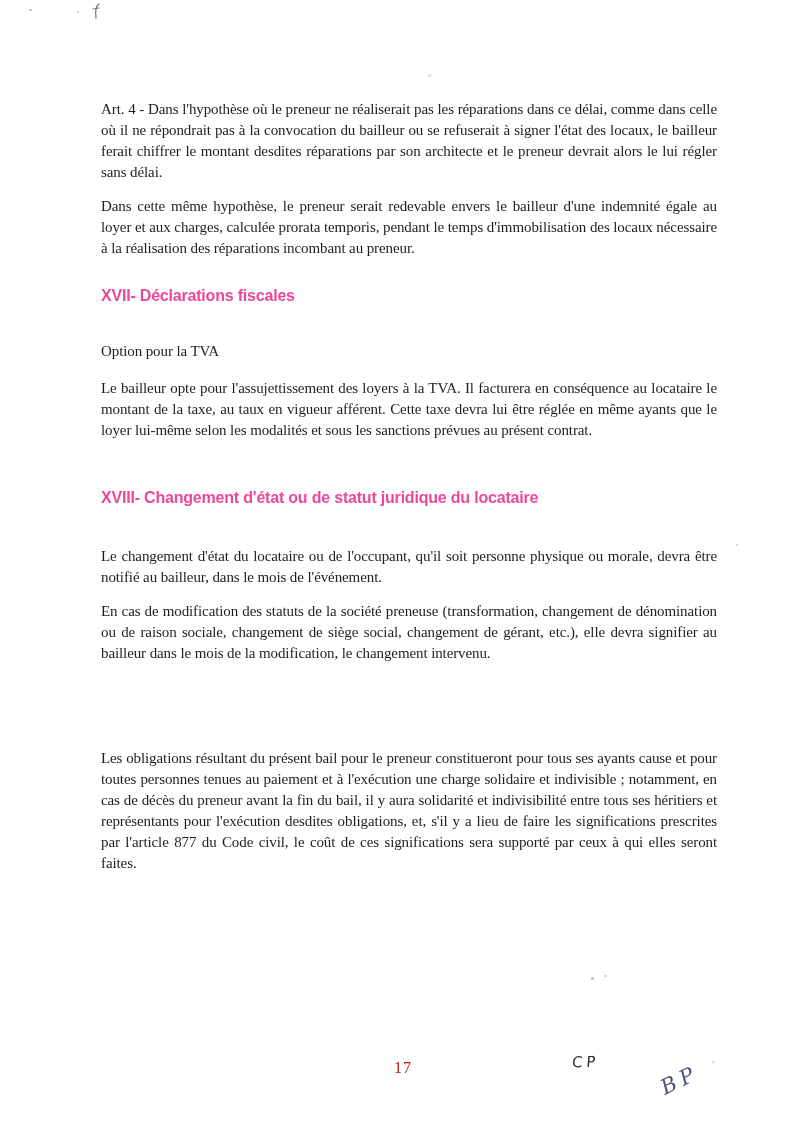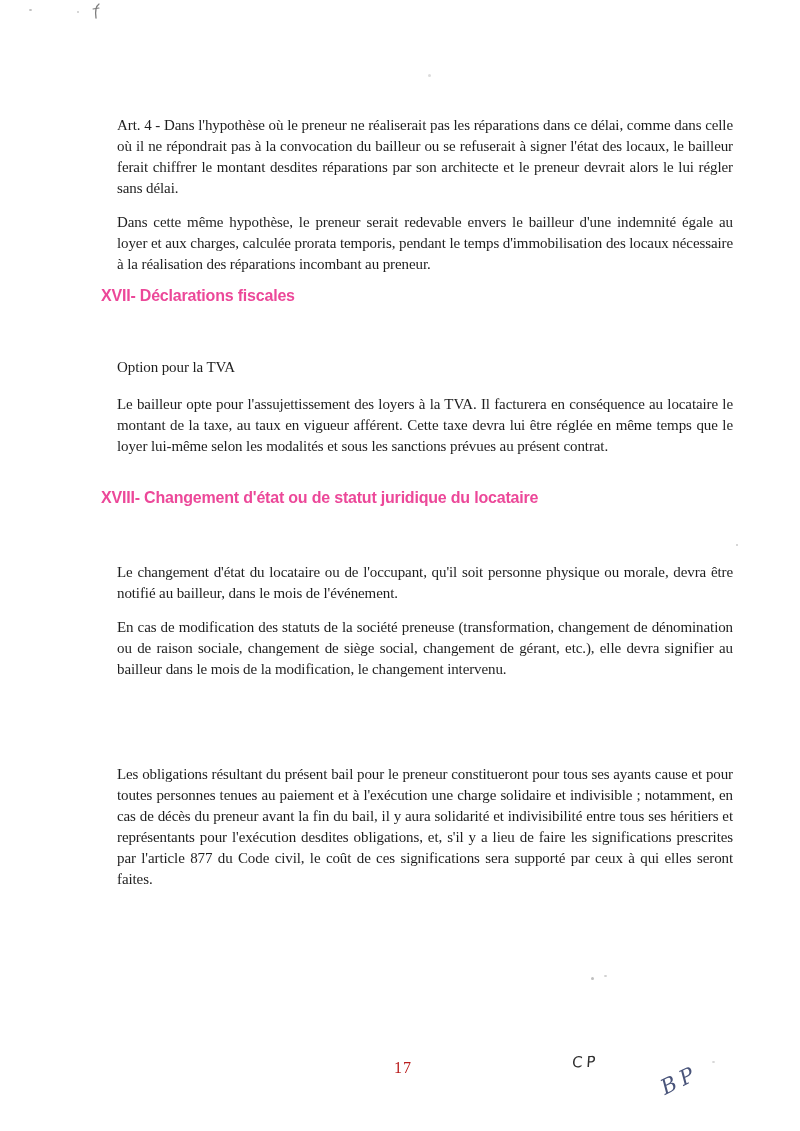--- a/index.html
+++ b/index.html
@@ -13,21 +13,21 @@
     height: 1131px;
     background: #ffffff;
     font-family: "Liberation Serif", serif;
     overflow: hidden;
     margin: 0 auto;
   }
   .para {
     position: absolute;
     left: 101px;
     width: 616px;
-    margin: 16px;
+    margin: 0;
     font-size: 15px;
     line-height: 21px;
     text-align: justify;
     color: #1e1e1e;
     letter-spacing: -0.1px;
   }
   .heading {
     position: absolute;
     left: 101px;
     width: 616px;
@@ -116,21 +116,21 @@
   <span class="speck sp7"></span>
 
   <p class="para b0">Art. 4 - Dans l'hypothèse où le preneur ne réaliserait pas les réparations dans ce délai, comme dans celle où il ne répondrait pas à la convocation du bailleur ou se refuserait à signer l'état des locaux, le bailleur ferait chiffrer le montant desdites réparations par son architecte et le preneur devrait alors le lui régler sans délai.</p>
 
   <p class="para b1">Dans cette même hypothèse, le preneur serait redevable envers le bailleur d'une indemnité égale au loyer et aux charges, calculée prorata temporis, pendant le temps d'immobilisation des locaux nécessaire à la réalisation des réparations incombant au preneur.</p>
 
   <h2 class="heading b2">XVII- Déclarations fiscales</h2>
 
   <p class="para b3">Option pour la TVA</p>
 
-  <p class="para b4">Le bailleur opte pour l'assujettissement des loyers à la TVA. Il facturera en conséquence au locataire le montant de la taxe, au taux en vigueur afférent. Cette taxe devra lui être réglée en même temps que le loyer lui-même selon les modalités et sous les sanctions prévues au présent contrat.</p>
+  <p class="para b4">Le bailleur opte pour l'assujettissement des loyers à la TVA. Il facturera en conséquence au locataire le montant de la taxe, au taux en vigueur afférent. Cette taxe devra lui être réglée en même ayants que le loyer lui-même selon les modalités et sous les sanctions prévues au présent contrat.</p>
 
   <h2 class="heading b5">XVIII- Changement d'état ou de statut juridique du locataire</h2>
 
   <p class="para b7">En cas de modification des statuts de la société preneuse (transformation, changement de dénomination ou de raison sociale, changement de siège social, changement de gérant, etc.), elle devra signifier au bailleur dans le mois de la modification, le changement intervenu.</p>
 
   <p class="para b6">Le changement d'état du locataire ou de l'occupant, qu'il soit personne physique ou morale, devra être notifié au bailleur, dans le mois de l'événement.</p>
 
 
   <p class="para b9">Les obligations résultant du présent bail pour le preneur constitueront pour tous ses ayants cause et pour toutes personnes tenues au paiement et à l'exécution une charge solidaire et indivisible ; notamment, en cas de décès du preneur avant la fin du bail, il y aura solidarité et indivisibilité entre tous ses héritiers et représentants pour l'exécution desdites obligations, et, s'il y a lieu de faire les significations prescrites par l'article 877 du Code civil, le coût de ces significations sera supporté par ceux à qui elles seront faites.</p>
 

